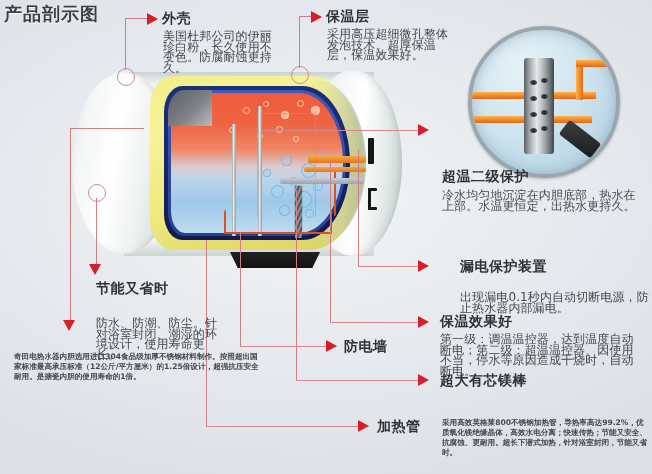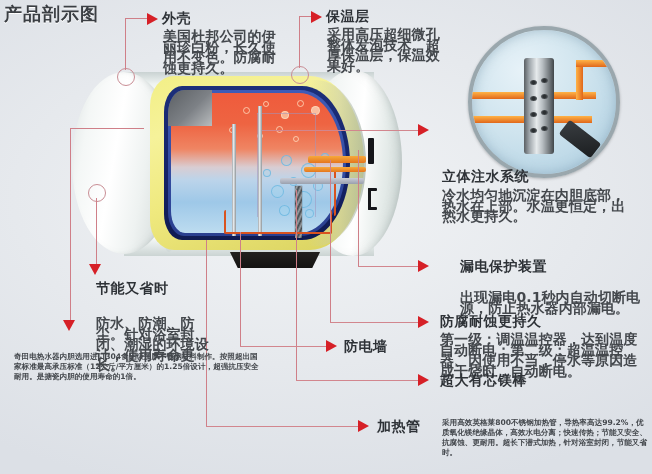--- a/index.html
+++ b/index.html
@@ -23,21 +23,21 @@
     letter-spacing:1px;
     text-shadow:0 1px 0 #fff;
   }
 
   
   .callout-head{
     font-size:14px;font-weight:bold;color:#2e3237;letter-spacing:.5px;
     white-space:nowrap;
   }
   .callout-body{
-    font-size:14px;line-height:10.6px;color:#44484d;font-weight:bold;
+    font-size:12px;line-height:10.6px;color:#44484d;font-weight:normal;
     letter-spacing:.1px;
   }
   .callout-body2{
     font-size:7.6px;line-height:10px;color:#44484d;font-weight:bold;
   }
 
   
   .arr-r{
     width:0;height:0;border-left:11px solid #d62027;
     border-top:6px solid transparent;border-bottom:6px solid transparent;
@@ -323,31 +323,31 @@
   <div class="abs" style="left:96px;top:280px;width:140px;">
     <div class="callout-head">节能又省时</div>
     <div class="callout-body" style="margin-top:20px;width:126px;">防水、防潮、防尘。针对浴室封闭、潮湿的环境设计，使用寿命更长。</div>
   </div>
 
   <div class="abs" style="left:14px;top:336px;width:252px;">
     <div class="callout-body2" style="margin-top:16px;width:246px;">奇田电热水器内胆选用进口304食品级加厚不锈钢材料制作。按照超出国家标准最高承压标准（12公斤/平方厘米）的1.25倍设计，超强抗压安全耐用。是搪瓷内胆的使用寿命的1倍。</div>
   </div>
 
   <div class="abs" style="left:442px;top:168px;width:205px;">
-    <div class="callout-head">立体注水系统</div>
+    <div class="callout-head">超温二级保护</div>
     <div class="callout-body" style="margin-top:4px;width:196px;">冷水均匀地沉淀在内胆底部，热水在上部。水温更恒定，出热水更持久。</div>
   </div>
 
   <div class="abs" style="left:460px;top:258px;width:208px;">
     <div class="callout-head">漏电保护装置</div>
     <div class="callout-body" style="margin-top:16px;width:196px;">出现漏电0.1秒内自动切断电源，防止热水器内部漏电。</div>
   </div>
 
   <div class="abs" style="left:440px;top:313px;width:210px;">
-    <div class="callout-head">防腐耐蚀更持久</div>
+    <div class="callout-head">保温效果好</div>
     <div class="callout-body" style="margin-top:3px;width:202px;">第一级：调温温控器，达到温度自动断电；第二级：超温温控器、因使用不当，停水等原因造成干烧时，自动断电。</div>
   </div>
 
   <div class="abs" style="left:440px;top:372px;">
     <div class="callout-head">超大有芯镁棒</div>
   </div>
 
   <div class="abs" style="left:344px;top:338px;">
     <div class="callout-head">防电墙</div>
   </div>

